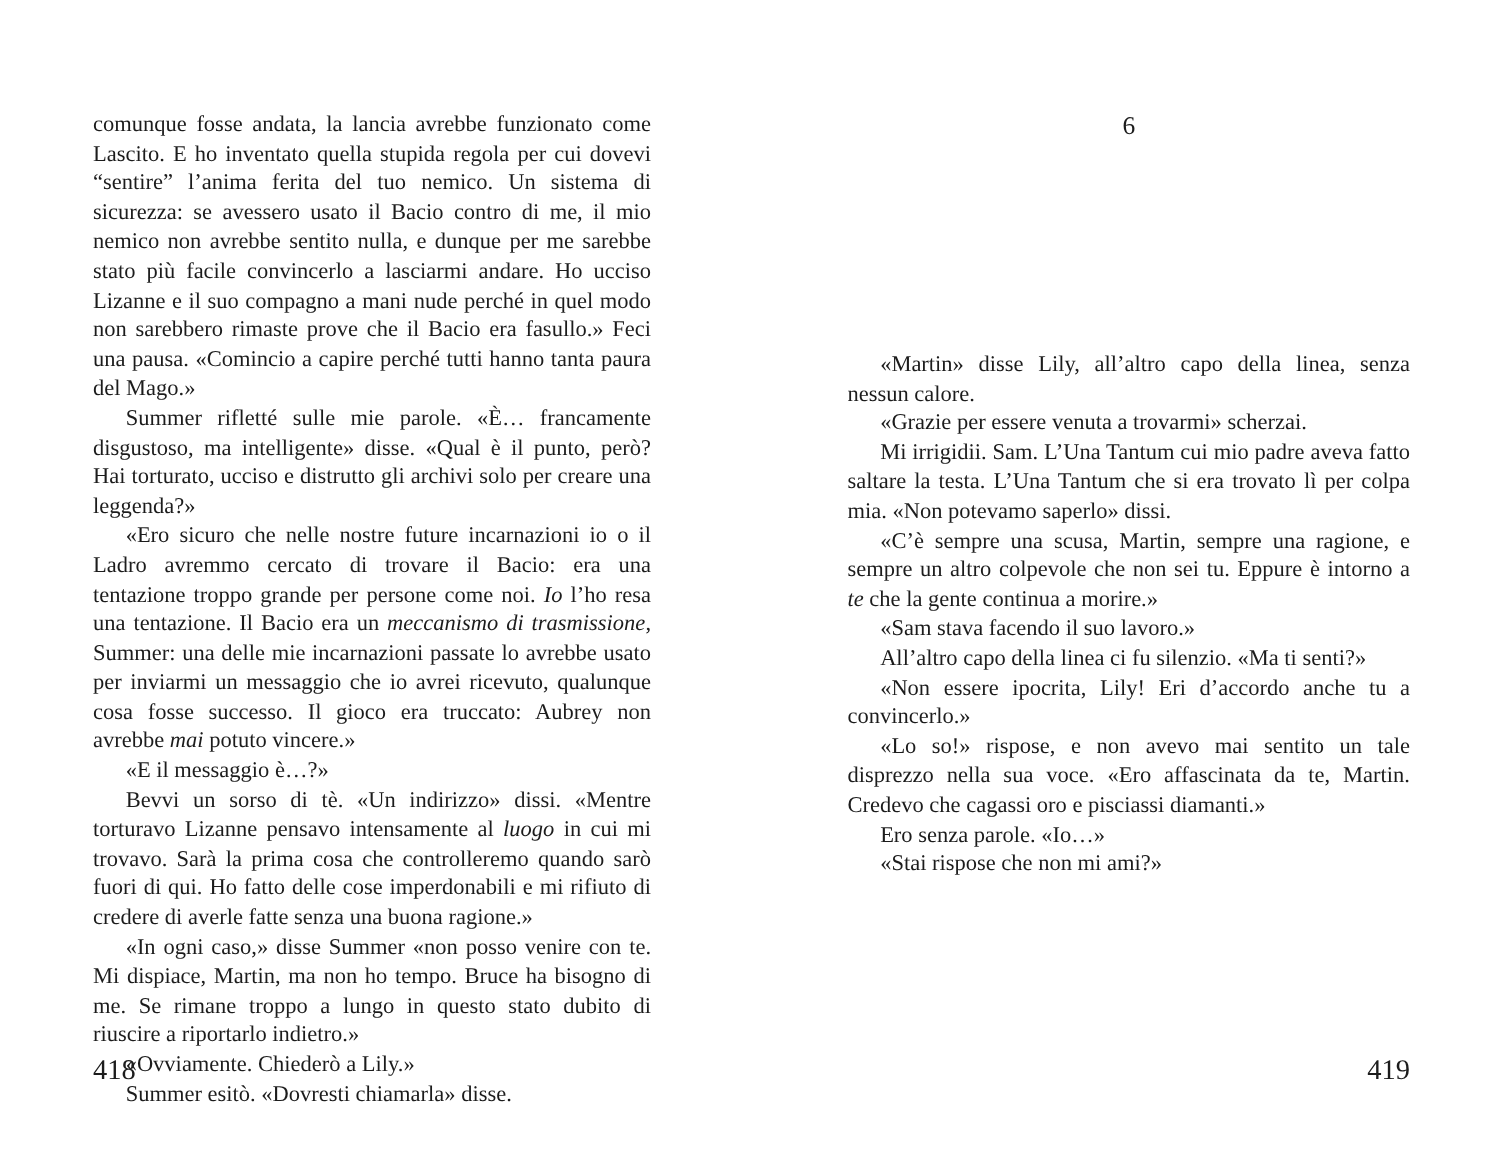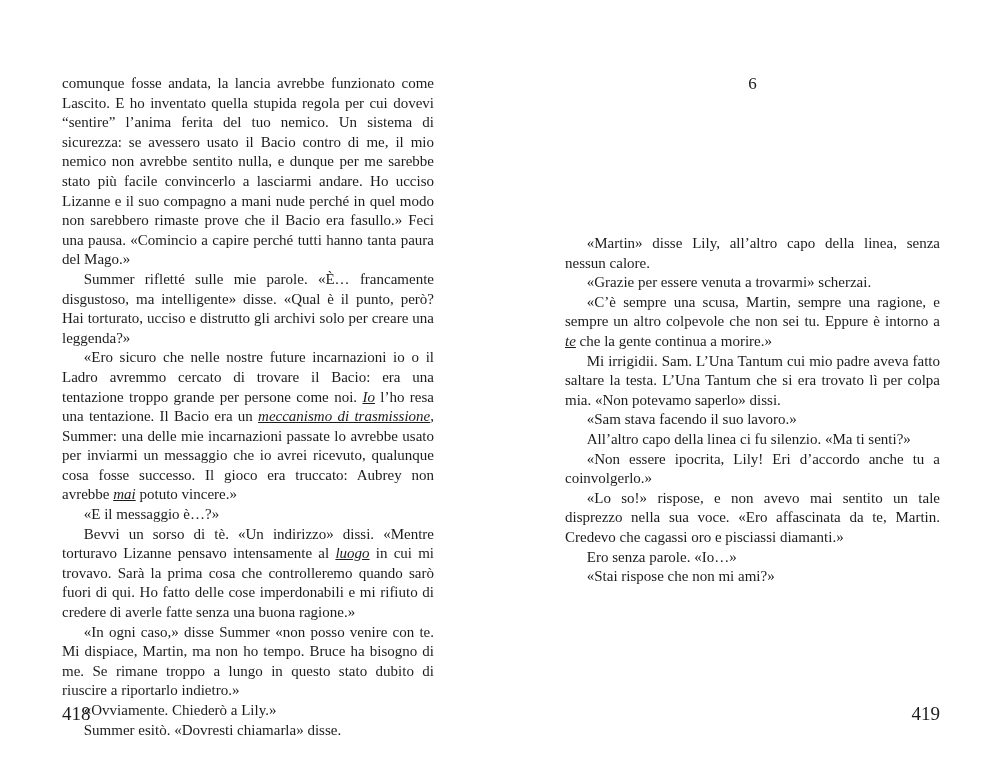--- a/index.html
+++ b/index.html
@@ -38,21 +38,21 @@
   .chapter-number {
     display: block;
     text-align: center;
     font-size: 17px;
     line-height: 24px;
     margin-bottom: 138px;
     color: #1c1c1c;
   }
   p.par { margin: 0; }
   p.par.indent { text-indent: 1.45em; }
-  .it { font-style: italic; text-decoration: underline; }
+  .it { font-style: italic; }
   .page-number {
     position: absolute;
     top: 703px;
     font-size: 19px;
     color: #1c1c1c;
   }
   .page-number.left {
     left: 62px;
     width: 372px;
     text-align: left;
@@ -77,25 +77,25 @@
       <p class="par indent"><span>«In ogni caso,» disse Summer «non posso venire con te. Mi dispiace, Martin, ma non ho tempo. Bruce ha bisogno di me. Se rimane troppo a lungo in questo stato dubito di riuscire a riportarlo indietro.»</span></p>
       <p class="par indent"><span>«Ovviamente. Chiederò a Lily.»</span></p>
       <p class="par indent"><span>Summer esitò. «Dovresti chiamarla» disse.</span></p>
     </div>
 
   <div class="page-text right">
     <span class="chapter-number">6</span>
     <div id="right-page-text">
         <p class="par indent"><span>«Martin» disse Lily, all’altro capo della linea, senza nessun calore.</span></p>
         <p class="par indent"><span>«Grazie per essere venuta a trovarmi» scherzai.</span></p>
+        <p class="par indent"><span>Mi irrigidii. Sam. L’Una Tantum cui mio padre aveva fatto saltare la testa. L’Una Tantum che si era trovato lì per colpa mia. «Non potevamo saperlo» dissi.</span></p>
         <p class="par indent"><span>«C’è sempre una scusa, Martin, sempre una ragione, e sempre un altro colpevole che non sei tu. Eppure è intorno a </span><span class="it">te</span><span> che la gente continua a morire.»</span></p>
-        <p class="par indent"><span>Mi irrigidii. Sam. L’Una Tantum cui mio padre aveva fatto saltare la testa. L’Una Tantum che si era trovato lì per colpa mia. «Non potevamo saperlo» dissi.</span></p>
         <p class="par indent"><span>«Sam stava facendo il suo lavoro.»</span></p>
         <p class="par indent"><span>All’altro capo della linea ci fu silenzio. «Ma ti senti?»</span></p>
-        <p class="par indent"><span>«Non essere ipocrita, Lily! Eri d’accordo anche tu a coinvolgerlo.»</span></p>
+        <p class="par indent"><span>«Non essere ipocrita, Lily! Eri d’accordo anche tu a convincerlo.»</span></p>
         <p class="par indent"><span>«Lo so!» rispose, e non avevo mai sentito un tale disprezzo nella sua voce. «Ero affascinata da te, Martin. Credevo che cagassi oro e pisciassi diamanti.»</span></p>
         <p class="par indent"><span>Ero senza parole. «Io…»</span></p>
         <p class="par indent"><span>«Stai rispose che non mi ami?»</span></p>
       </div>
   </div>
 
   <div class="page-number left">418</div>
 
   <div class="page-number right">419</div>
 

